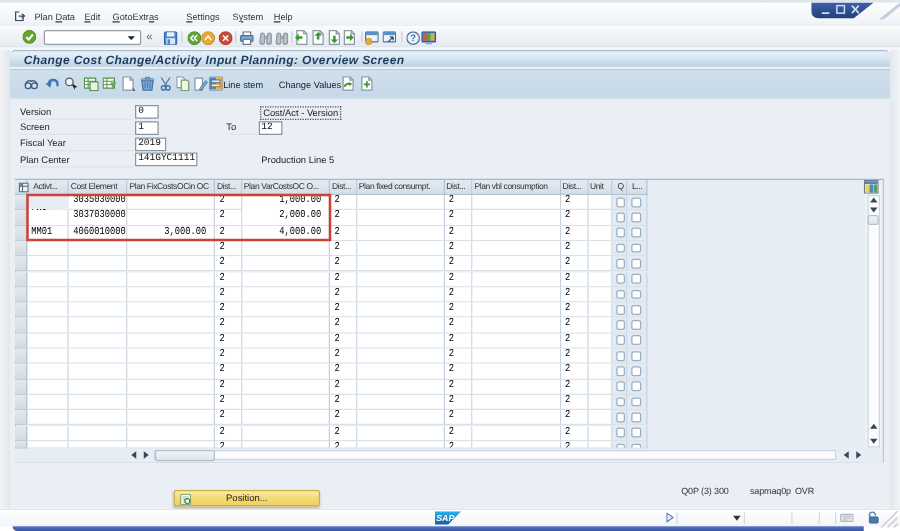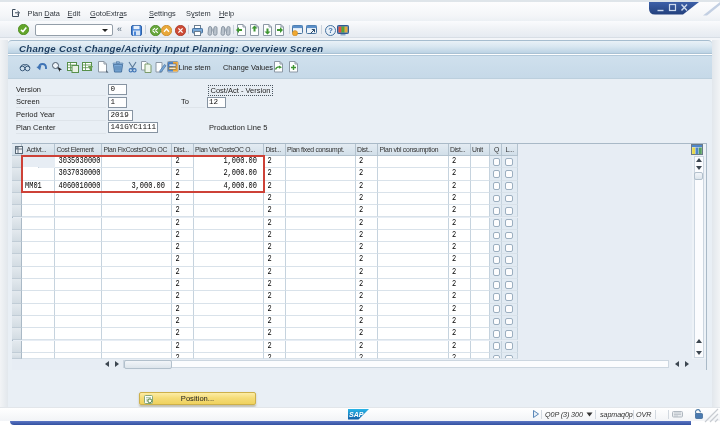--- a/index.html
+++ b/index.html
@@ -64,21 +64,21 @@
 .arr-lf { width:0; height:0; border-top:3.5px solid transparent; border-bottom:3.5px solid transparent; border-right:4.5px solid #3c4650; }
 .arr-rt { width:0; height:0; border-top:3.5px solid transparent; border-bottom:3.5px solid transparent; border-left:4.5px solid #3c4650; }
 
 #posbtn { left:139px; top:392px; width:117px; height:13px;
   background:linear-gradient(#fdeda6,#f5dc78 45%,#efd25e);
   border:1px solid #cdb04a; border-radius:2px; box-shadow:0 1.5px 2px rgba(120,100,40,.35);
   font-size:7.6px; color:#222; text-align:center; line-height:12px; }
 
 #statusbar { left:0; top:407px; width:720px; height:13.5px;
   background:linear-gradient(#ffffff,#f2f4f7); border-top:1px solid #e2e6ea; }
-.st { position:absolute; top:410px; font-size:7.2px; color:#333; letter-spacing:-0.1px;font-style:italic; }
+.st { position:absolute; top:388px; font-size:7.2px; color:#333; letter-spacing:-0.1px; }
 .ssep { position:absolute; top:409.5px; width:1px; height:9px; background:#d3d9e0; }
 
 #bottomstrip { left:10px; top:420.5px; width:681px; height:4.5px;
   background:linear-gradient(#5b76c4,#32509f); border-bottom-left-radius:4px; }
 
 #lborder { left:0; top:40px; width:8px; height:367px; background:linear-gradient(90deg,#f2f4f6,#e2e7ec); }
 #rborder { left:712px; top:40px; width:8px; height:367px; background:linear-gradient(90deg,#e2e7ec,#f2f4f6); }
 </style>
 </head>
 <body>
@@ -283,21 +283,21 @@
 
 <div class="flabel abs" style="left:16px; top:84.5px; width:90px;">Version</div>
 <div class="finput abs" style="left:108px; top:84px; width:18.5px;">0</div>
 <div class="ftext abs" style="left:208px; top:84.5px; border:1px dotted #4a555f; padding:0 1.5px; background:#e7edf3">Cost/Act - Version</div>
 
 <div class="flabel abs" style="left:16px; top:97px; width:90px;">Screen</div>
 <div class="finput abs" style="left:108px; top:96.8px; width:18.5px;">1</div>
 <div class="flabel abs" style="left:181px; top:97px; width:24px;">To</div>
 <div class="finput abs" style="left:206.5px; top:96.8px; width:19px;">12</div>
 
-<div class="flabel abs" style="left:16px; top:109.8px; width:90px;">Period Year</div>
+<div class="flabel abs" style="left:16px; top:109.8px; width:90px;">Fiscal Year</div>
 <div class="finput abs" style="left:108px; top:109.5px; width:24.5px;">2019</div>
 
 <div class="flabel abs" style="left:16px; top:122.5px; width:90px;">Plan Center</div>
 <div class="finput abs" style="left:108px; top:122.2px; width:50px;">141GYC1111</div>
 <div class="ftext abs" style="left:209px; top:123px;">Production Line 5</div>
 
 <div class="abs" id="twrap"></div>
 <div class="hc" style="left:12px;top:143.5px;width:9.5px;height:12.5px"></div>
 <div class="hc" style="left:21.5px;top:143.5px;width:33.5px;height:12.5px;padding-left:5px">Activt...</div>
 <div class="hc" style="left:55px;top:143.5px;width:47px;height:12.5px">Cost Element</div>

